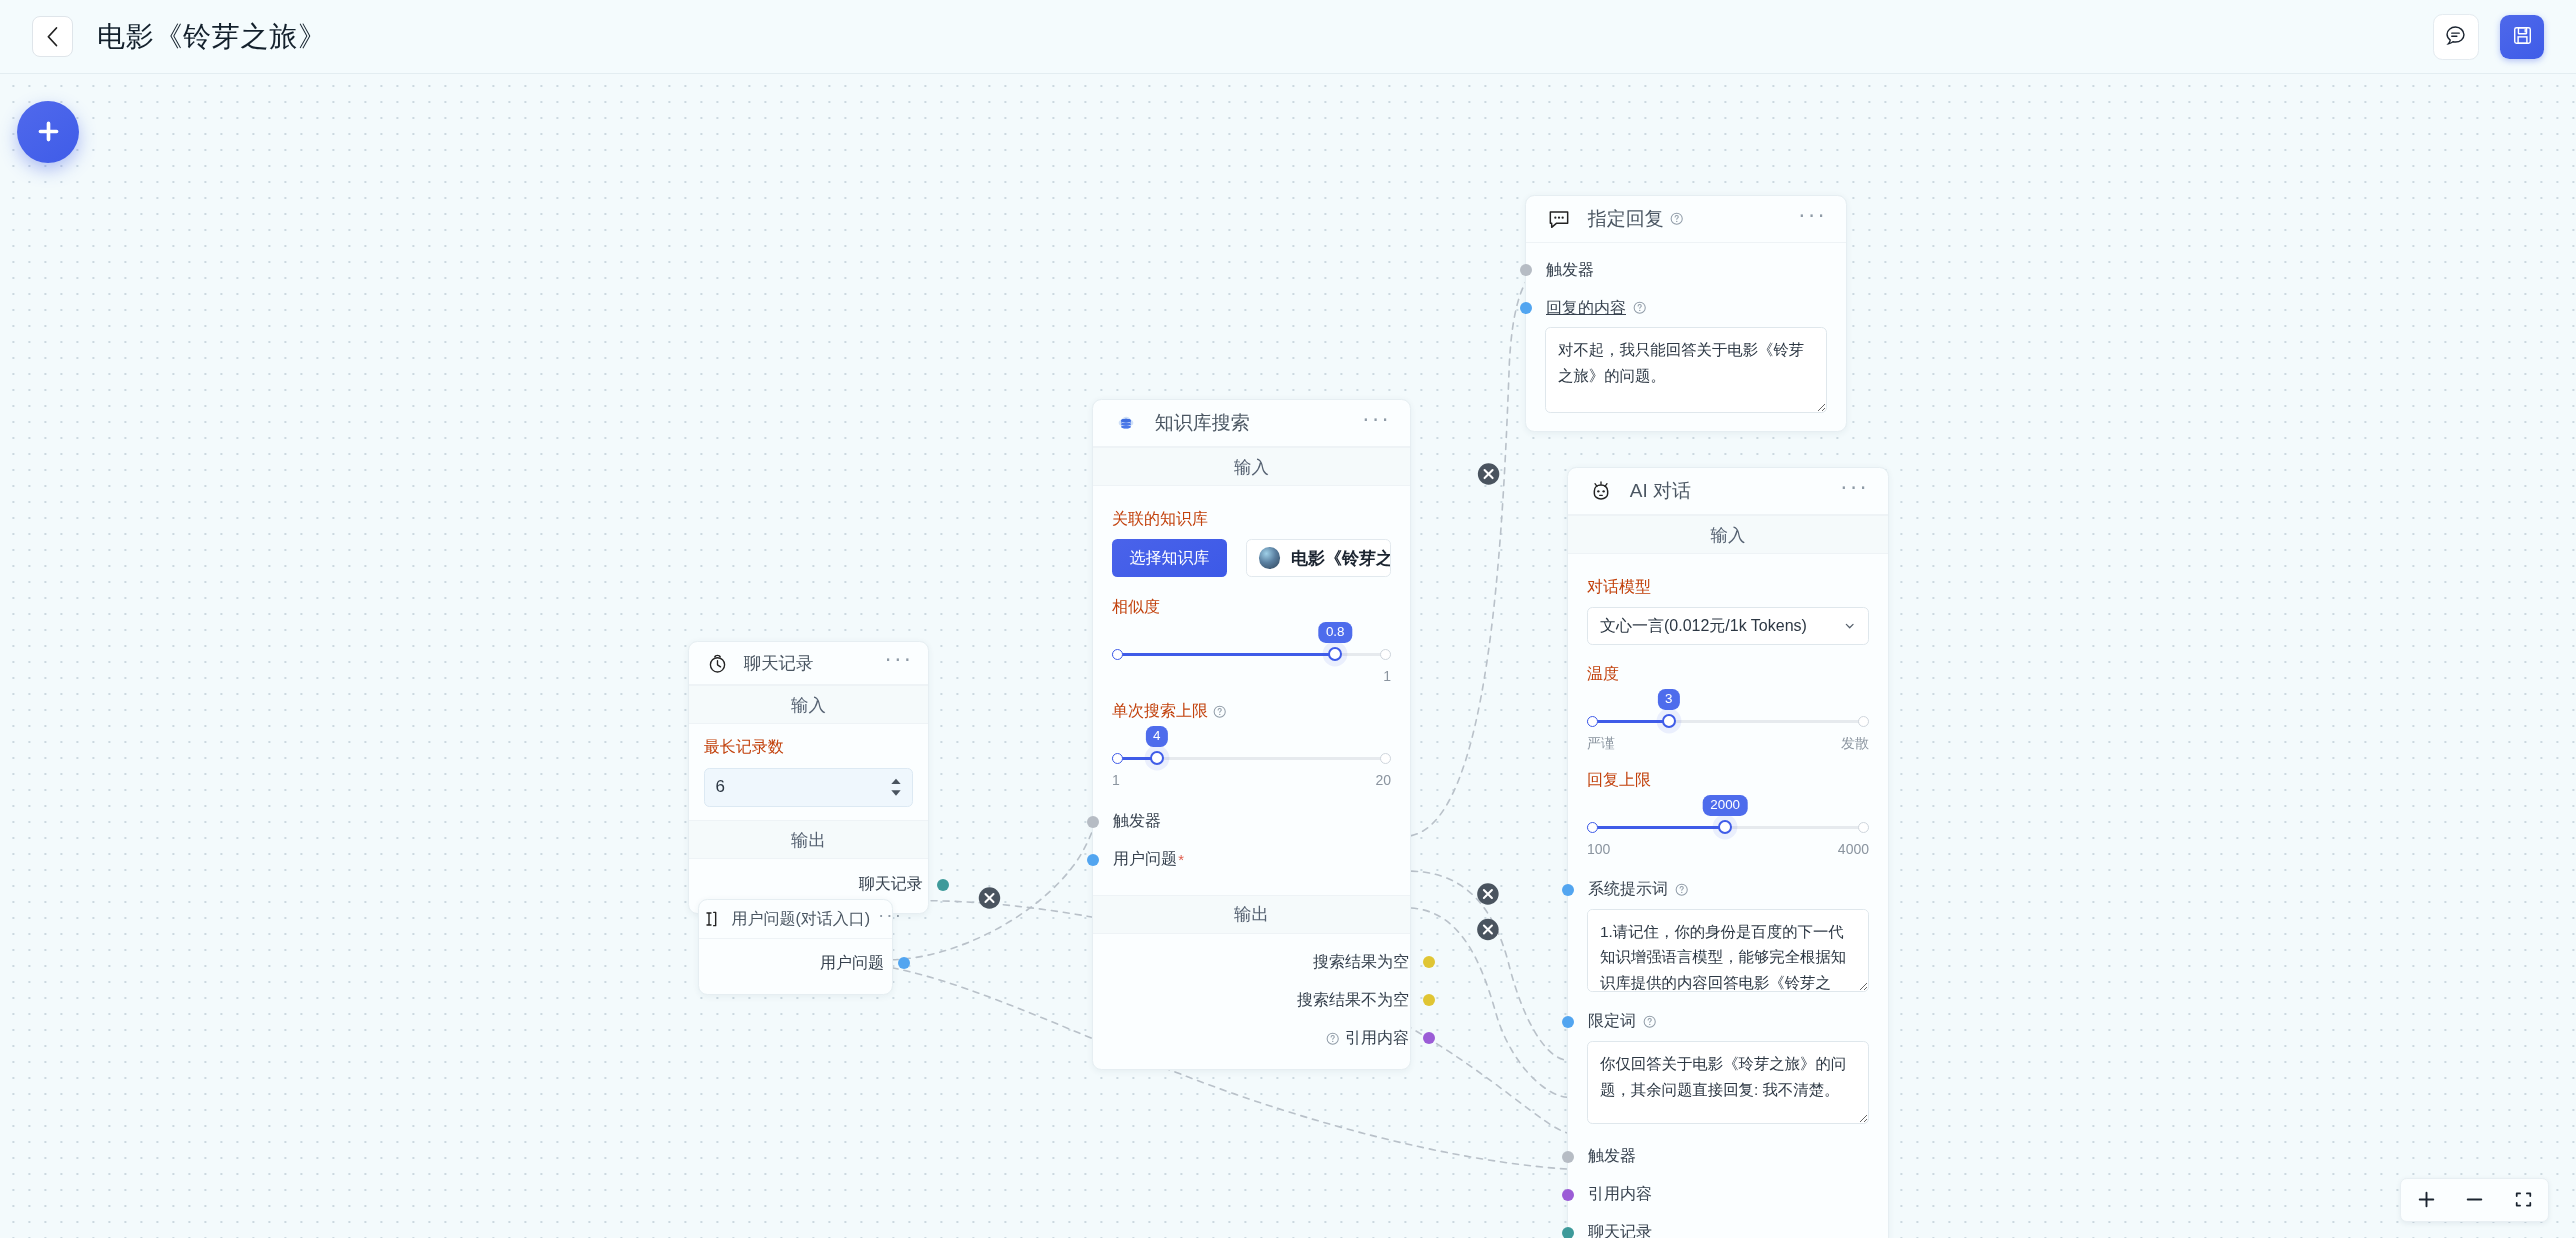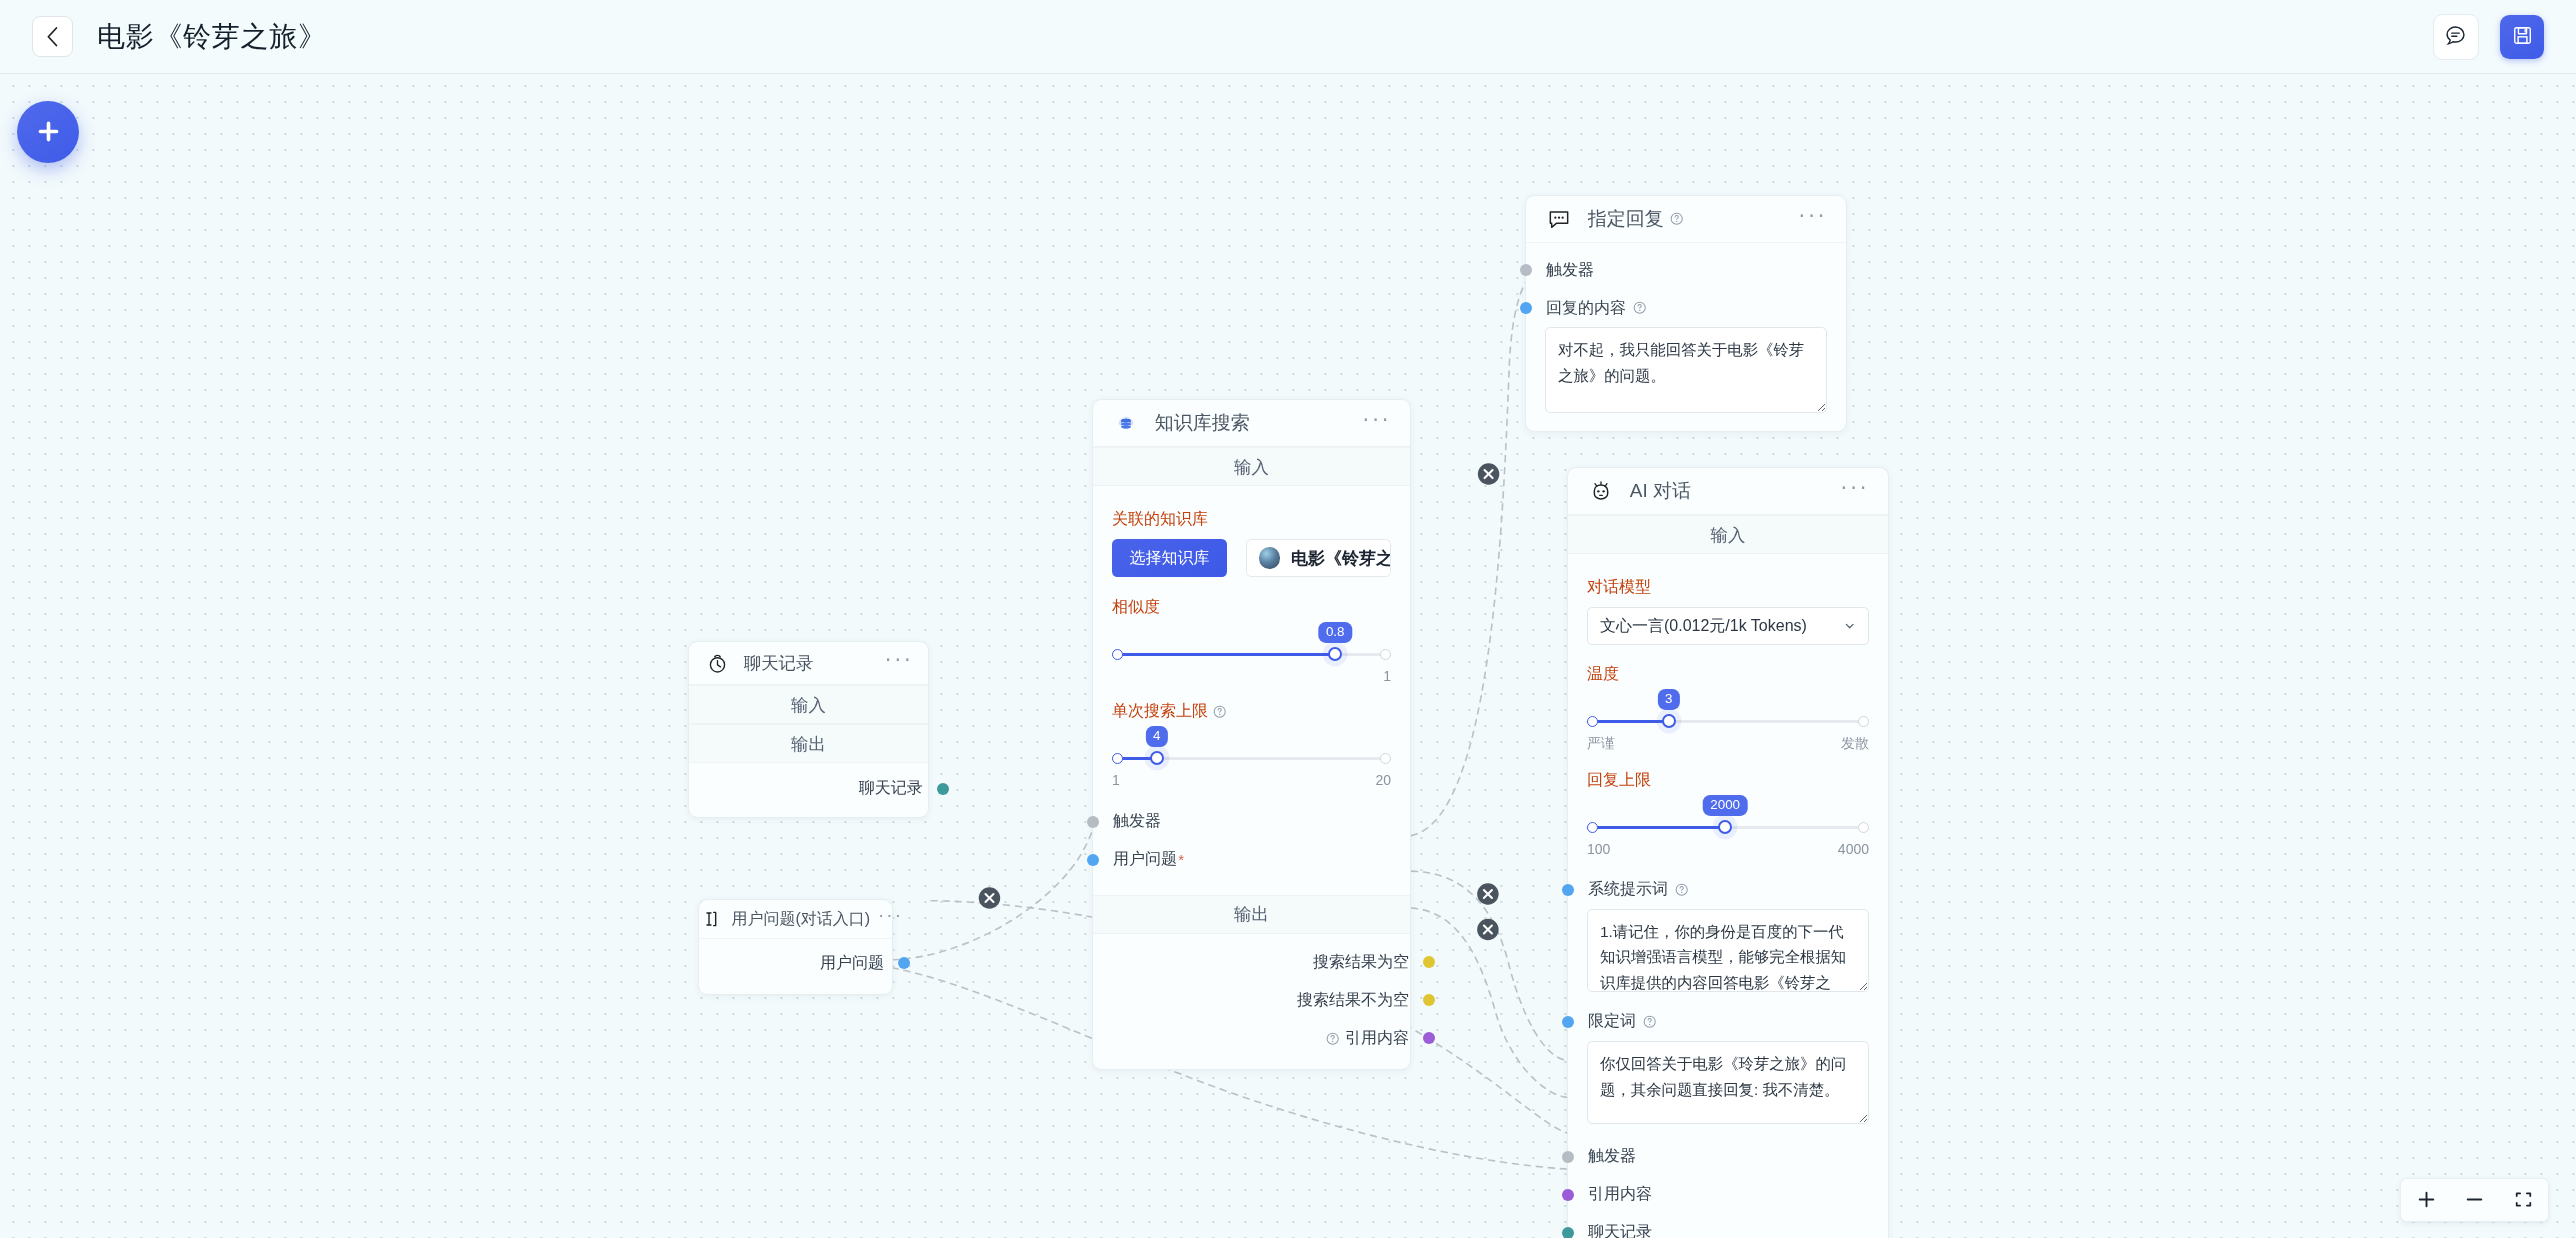--- a/index.html
+++ b/index.html
@@ -276,21 +276,21 @@
               <circle cx="10.1" cy="14.1" r="1" fill="#8e9aa6"></circle>
             </svg>
         </span>
         <span class="node-more">···</span>
       </div>
       <div class="node-body" style="padding-top:8px;">
         <div class="port-row" style="margin-left:-19px;width:calc(100% + 38px);">
           <span class="dot left grey"></span>
           <span>触发器</span>
         </div>
-        <div class="port-row" style="margin-left:-19px;width:calc(100% + 38px);">
+        <div class="port-row" style="margin-left:-19px;width:calc(100% + 38px);text-decoration:underline;">
           <span class="dot left blue"></span>
           <span>回复的内容</span>
           <span class="head-help">
             <svg width="13.4" height="13.4" viewBox="0 0 20 20">
                 <circle cx="10" cy="10" r="8.3" fill="none" stroke="#8e9aa6" stroke-width="1.5"></circle>
                 <path d="M7.6 7.6c0-1.4 1.1-2.2 2.4-2.2 1.3 0 2.4.8 2.4 2.1 0 1.8-2.3 1.7-2.3 3.4" fill="none" stroke="#8e9aa6" stroke-width="1.5" stroke-linecap="round"></path>
                 <circle cx="10.1" cy="14.1" r="1" fill="#8e9aa6"></circle>
               </svg>
           </span>
         </div>
@@ -511,20 +511,34 @@
             <circle cx="13.6" cy="6.2" r="1" fill="#222"></circle>
               <circle cx="20.4" cy="6.2" r="1" fill="#222"></circle>
           </svg>
         </span>
         <span class="node-title" style="font-size:17.4px;margin-left:12px;">聊天记录</span>
         <span class="node-more">···</span>
       </div>
 
       <div class="section-bar">输入</div>
 
+      <div class="node-body" style="padding:10.7px 14.8px 13.4px 14.8px;">
+        <div class="field-label" style="margin-top:2.7px;">最长记录数</div>
+        <div class="number-box">
+          <span>6</span>
+          <span class="spin">
+            <svg width="12" height="7.4" viewBox="0 0 18 11">
+                <path d="M9 1 L16 9 L2 9 Z" fill="#4a545f"></path>
+              </svg>
+            <svg width="12" height="7.4" viewBox="0 0 18 11">
+                <path d="M9 10 L16 2 L2 2 Z" fill="#4a545f"></path>
+              </svg>
+          </span>
+        </div>
+      </div>
 
       <div class="section-bar">输出</div>
 
       <div class="node-body" style="padding:6.7px 14.8px 9.4px 14.8px;">
         <div class="port-row out" style="margin-right:-14.8px;width:calc(100% + 29.5px);">
           <span>聊天记录</span>
           <span class="dot right teal"></span>
         </div>
       </div>
     </div>

